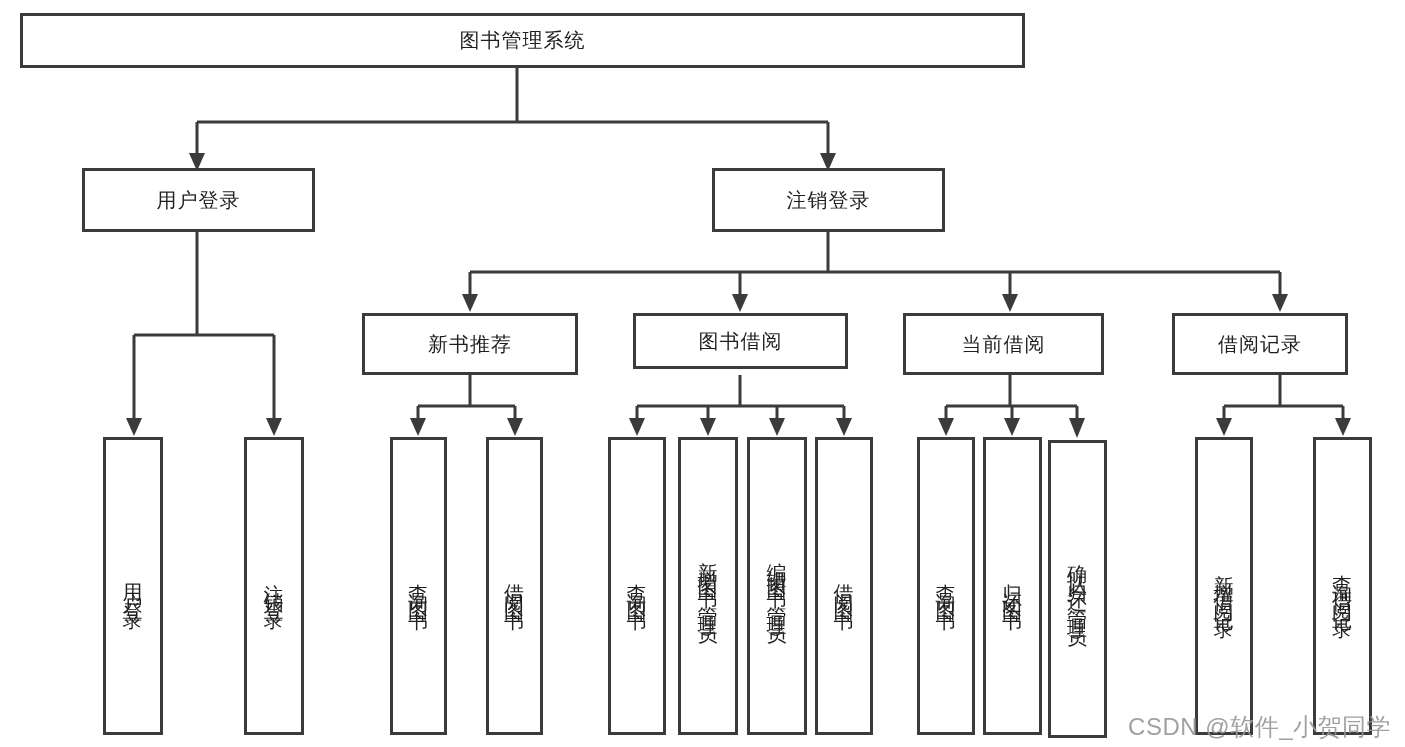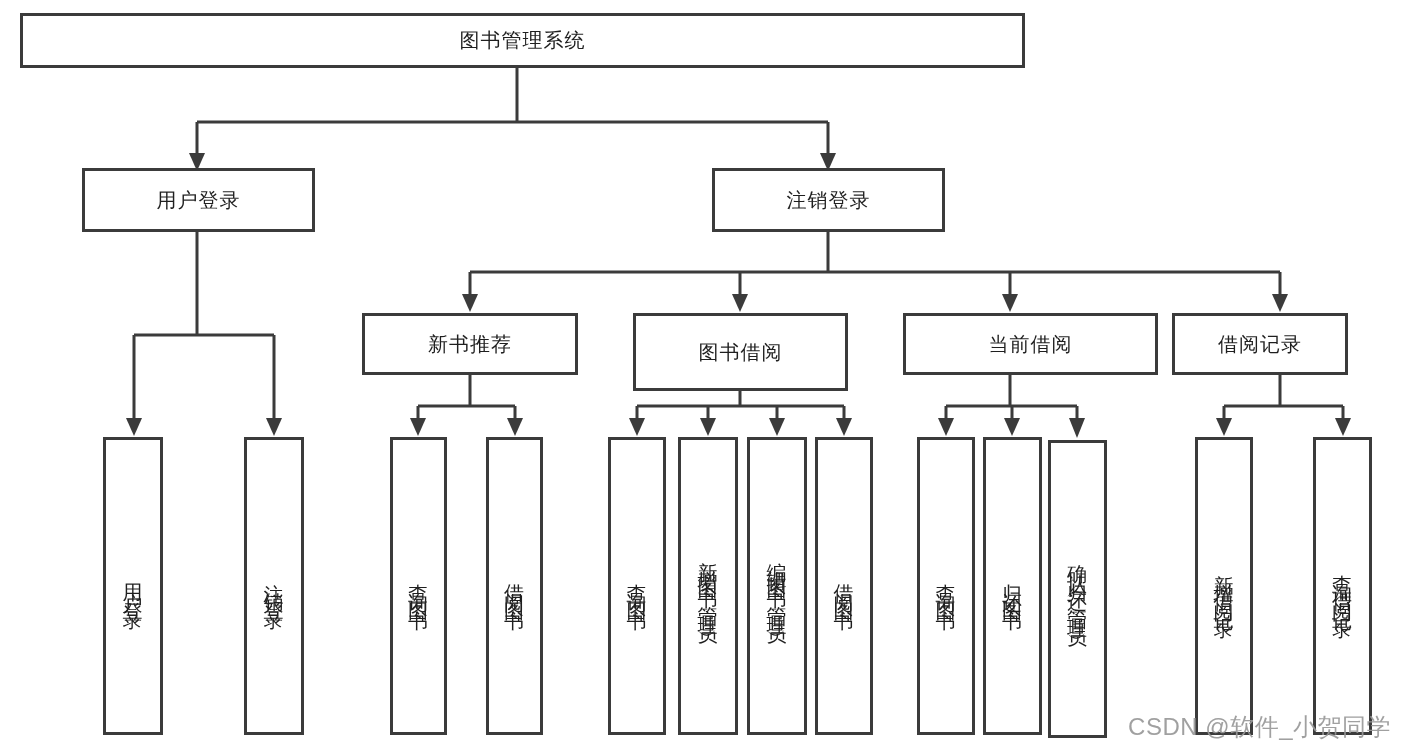--- a/index.html
+++ b/index.html
@@ -104,22 +104,22 @@
       <polygon points="1335,418 1351,418 1343,436"></polygon>
     </g>
   </svg>
 
   <div class="box h title" style="left:20px;top:13px;width:1005px;height:55px">图书管理系统</div>
 
   <div class="box h" style="left:82px;top:168px;width:233px;height:64px">用户登录</div>
   <div class="box h" style="left:712px;top:168px;width:233px;height:64px">注销登录</div>
 
   <div class="box h" style="left:362px;top:313px;width:216px;height:62px">新书推荐</div>
-  <div class="box h" style="left:633px;top:313px;width:215px;height:78px">图书借阅</div>
-  <div class="box h" style="left:903px;top:313px;width:255px;height:62px">当前借阅</div>
+  <div class="box h" style="left:633px;top:313px;width:215px;height:56px">图书借阅</div>
+  <div class="box h" style="left:903px;top:313px;width:201px;height:62px">当前借阅</div>
   <div class="box h" style="left:1172px;top:313px;width:176px;height:62px">借阅记录</div>
 
   <div class="box v" style="left:103px;top:437px;width:60px;height:298px">
     <span class="vtext">用户登录</span>
   </div>
   <div class="box v" style="left:244px;top:437px;width:60px;height:298px">
     <span class="vtext">注销登录</span>
   </div>
 
   <div class="box v" style="left:390px;top:437px;width:57px;height:298px">

